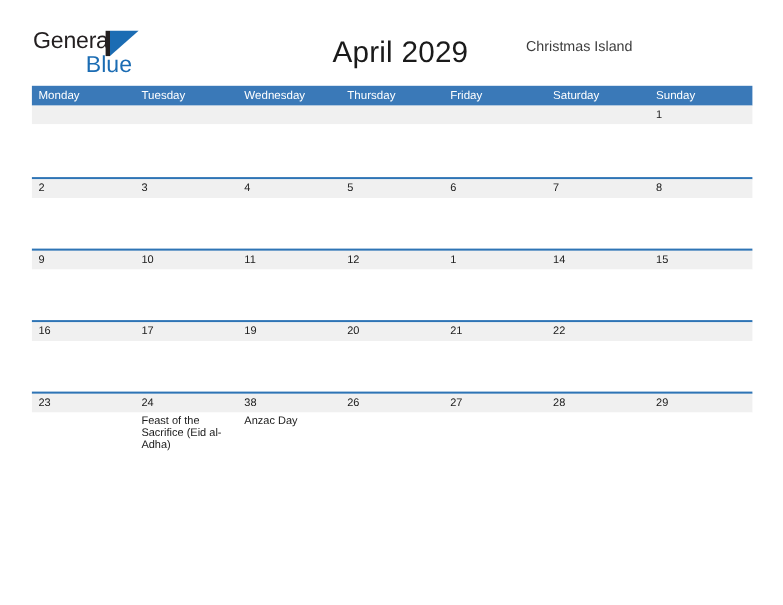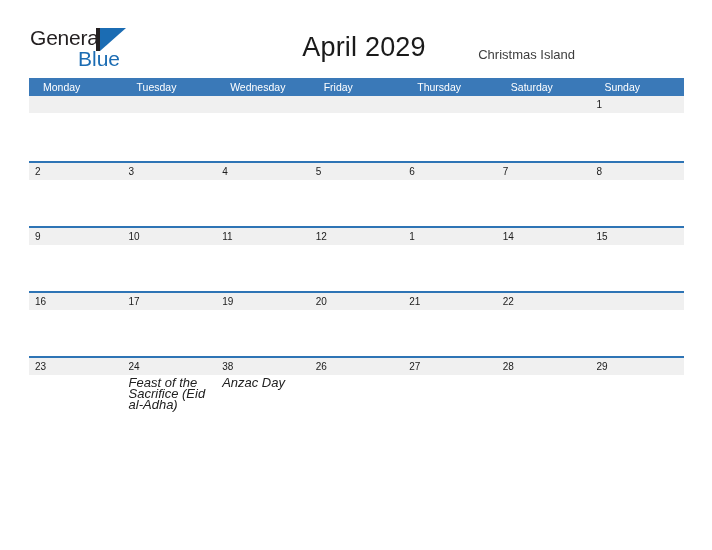--- a/index.html
+++ b/index.html
@@ -87,39 +87,38 @@
     text-align: center;
     font-size: 27px;
     color: #1a1a1a;
     font-weight: normal;
     letter-spacing: 0.2px;
   }
 
   .region {
     position: absolute;
     right: 29px;
-    top: 47px;
+    top: 34px;
     font-size: 13px;
     color: #3d3d3d;
     white-space: nowrap;
   }
 
   
   .calendar {
     position: absolute;
     left: 29px;
     top: 78px;
     width: 655px;
   }
 
   .weekday-row {
     display: flex;
     background: #3a79b8;
     height: 18px;
-    padding-left: 8px;
   }
   .weekday {
     flex: 0 0 93.57px;
     width: 93.57px;
     box-sizing: border-box;
     padding-left: 6px;
     color: #ffffff;
     font-size: 10.5px;
     line-height: 18px;
     white-space: nowrap;
@@ -160,26 +159,25 @@
   .event-band {
     display: flex;
     height: 48px;
     background: #ffffff;
   }
   .event-cell {
     flex: 0 0 93.57px;
     width: 93.57px;
     box-sizing: border-box;
     padding: 2px 6px 0 6px;
-    font-size: 13px;
+    font-size: 10px;
     line-height: 11.2px;
     color: #202020;
     overflow: hidden;
     word-wrap: break-word;
-    font-style: italic;
   }
 </style>
 </head>
 <body>
 
 <div class="page">
 
   <div class="header">
 
     <div class="brand">
@@ -195,22 +193,22 @@
 
     <div class="region">Christmas Island</div>
 
   </div>
 
   <div class="calendar">
     <div class="weekday-row" id="weekday-row">
         <div class="weekday">Monday</div>
         <div class="weekday">Tuesday</div>
         <div class="weekday">Wednesday</div>
+        <div class="weekday">Thursday</div>
         <div class="weekday">Friday</div>
-        <div class="weekday">Thursday</div>
         <div class="weekday">Saturday</div>
         <div class="weekday">Sunday</div>
       </div>
     <div id="weeks-container">
         <div class="week-row">
           <div class="num-band">
             <div class="num-cell"></div>
             <div class="num-cell"></div>
             <div class="num-cell"></div>
             <div class="num-cell"></div>

